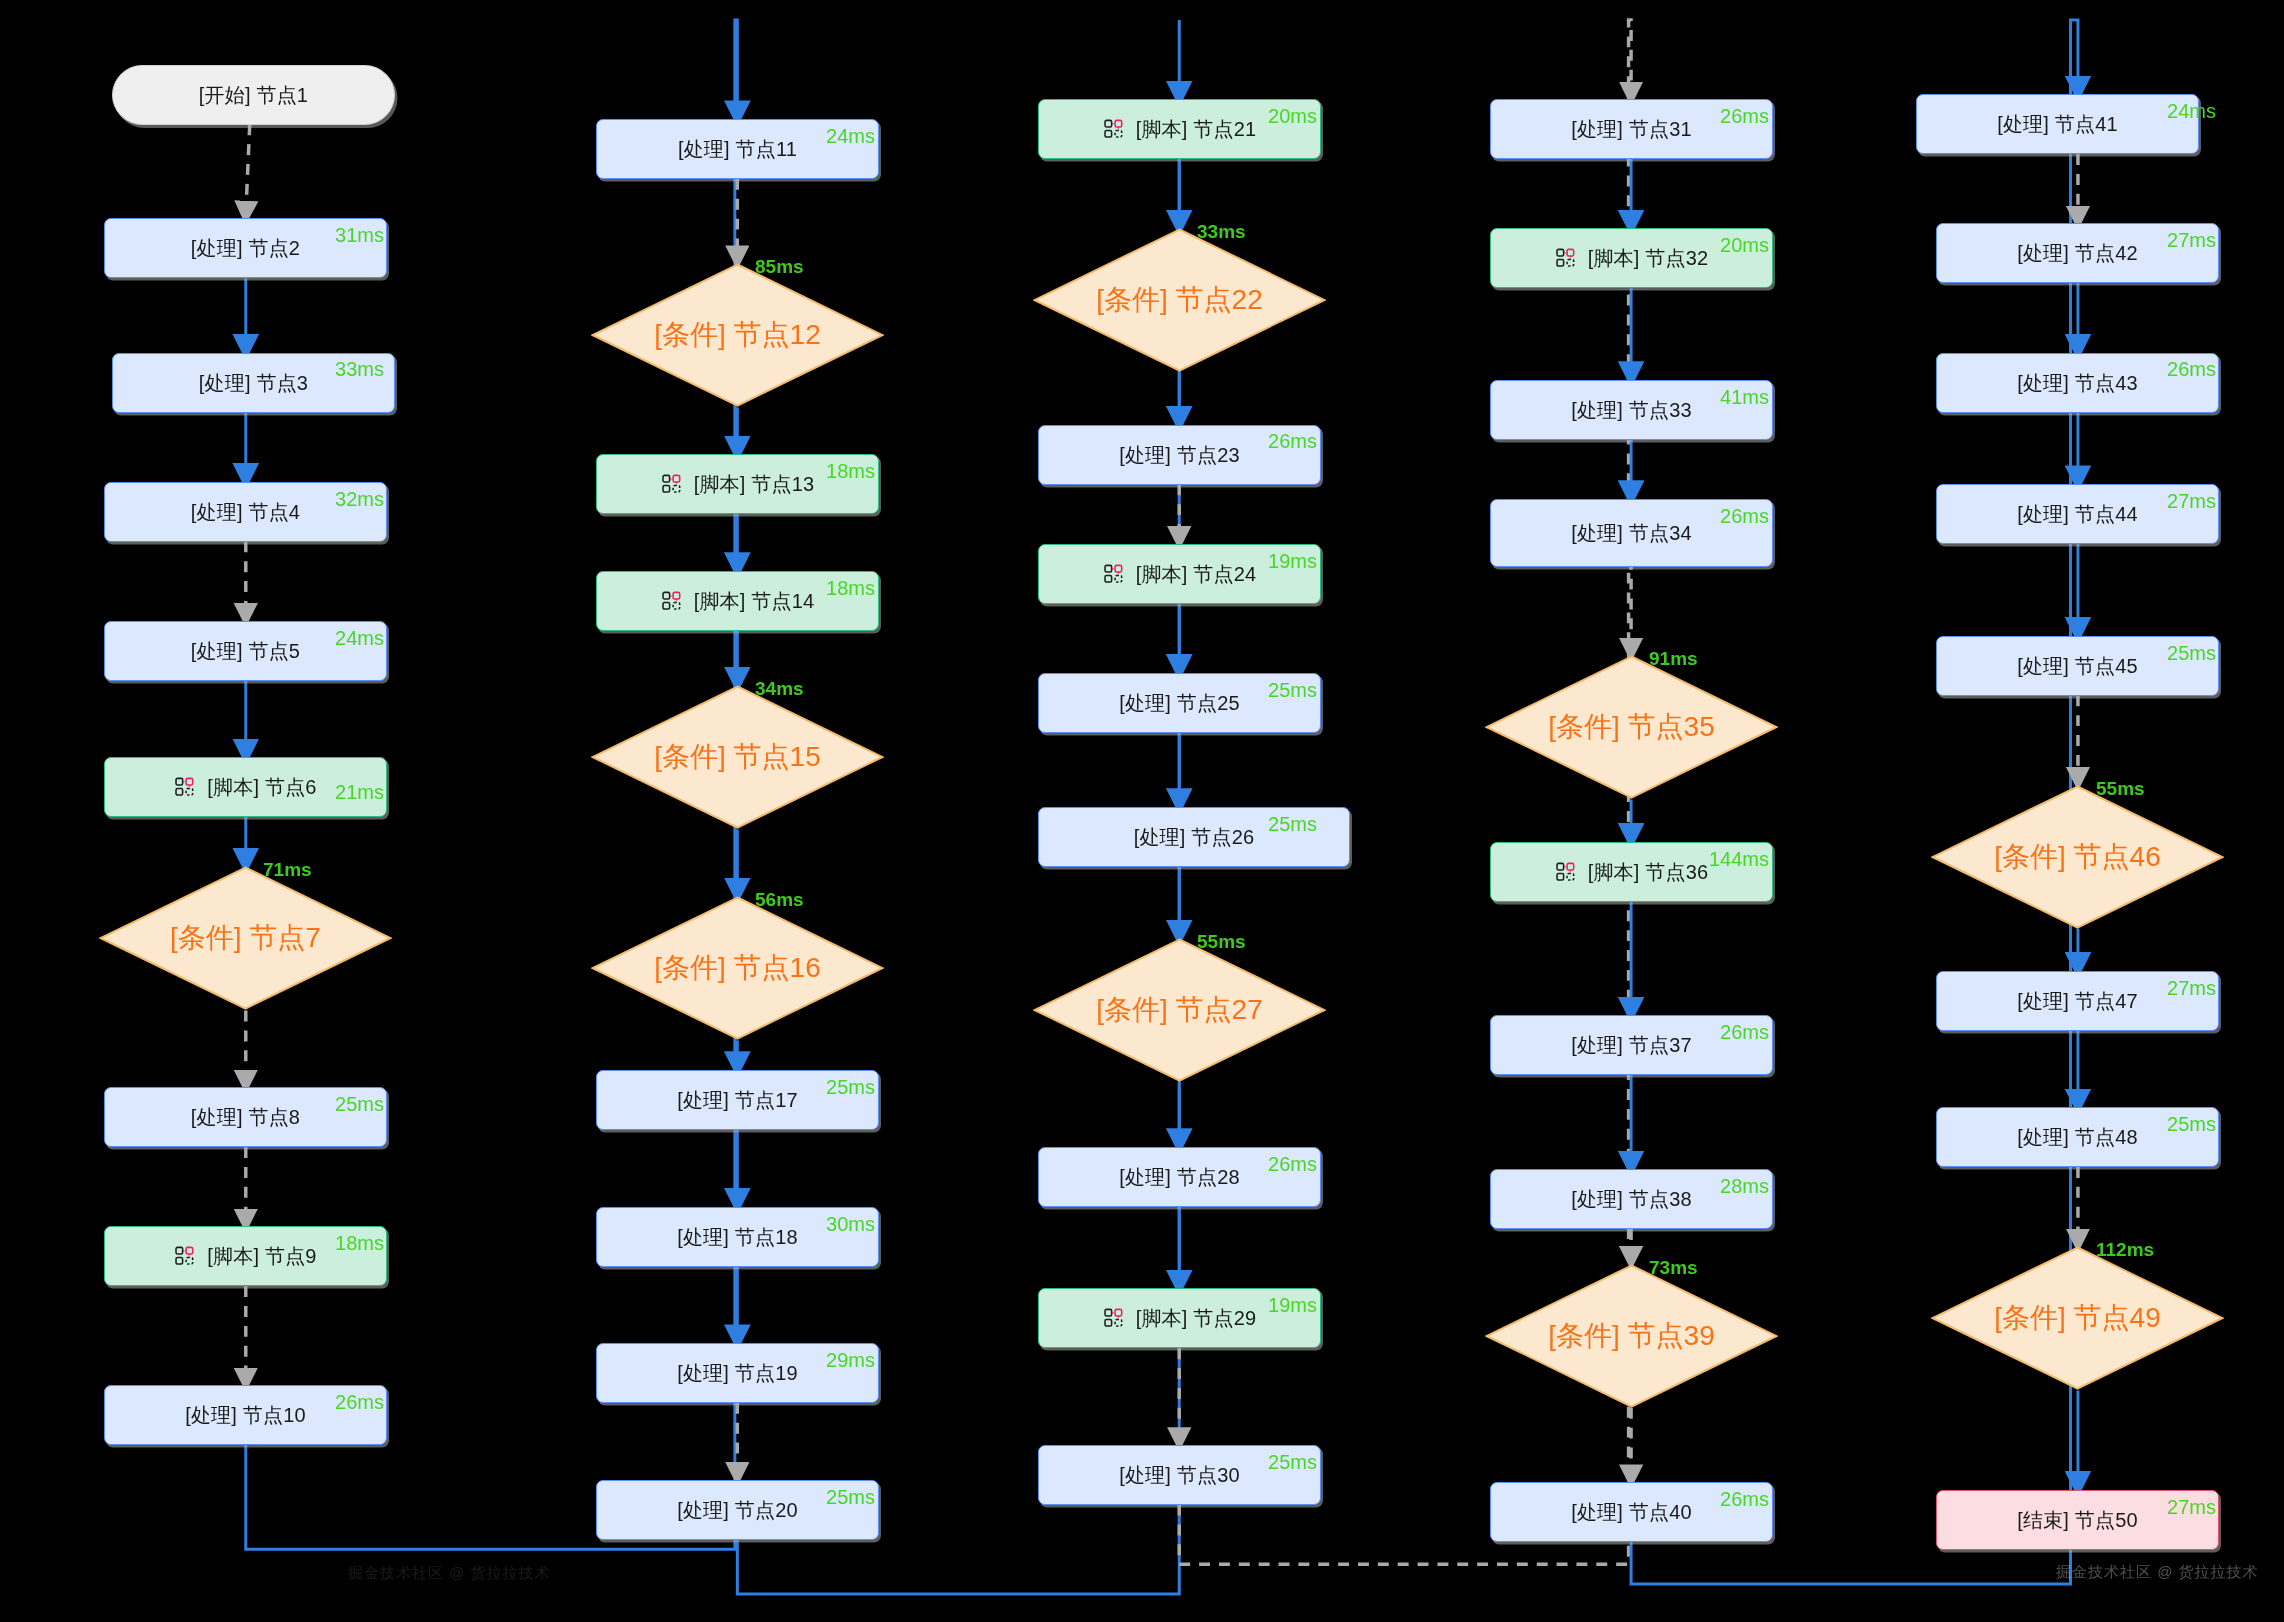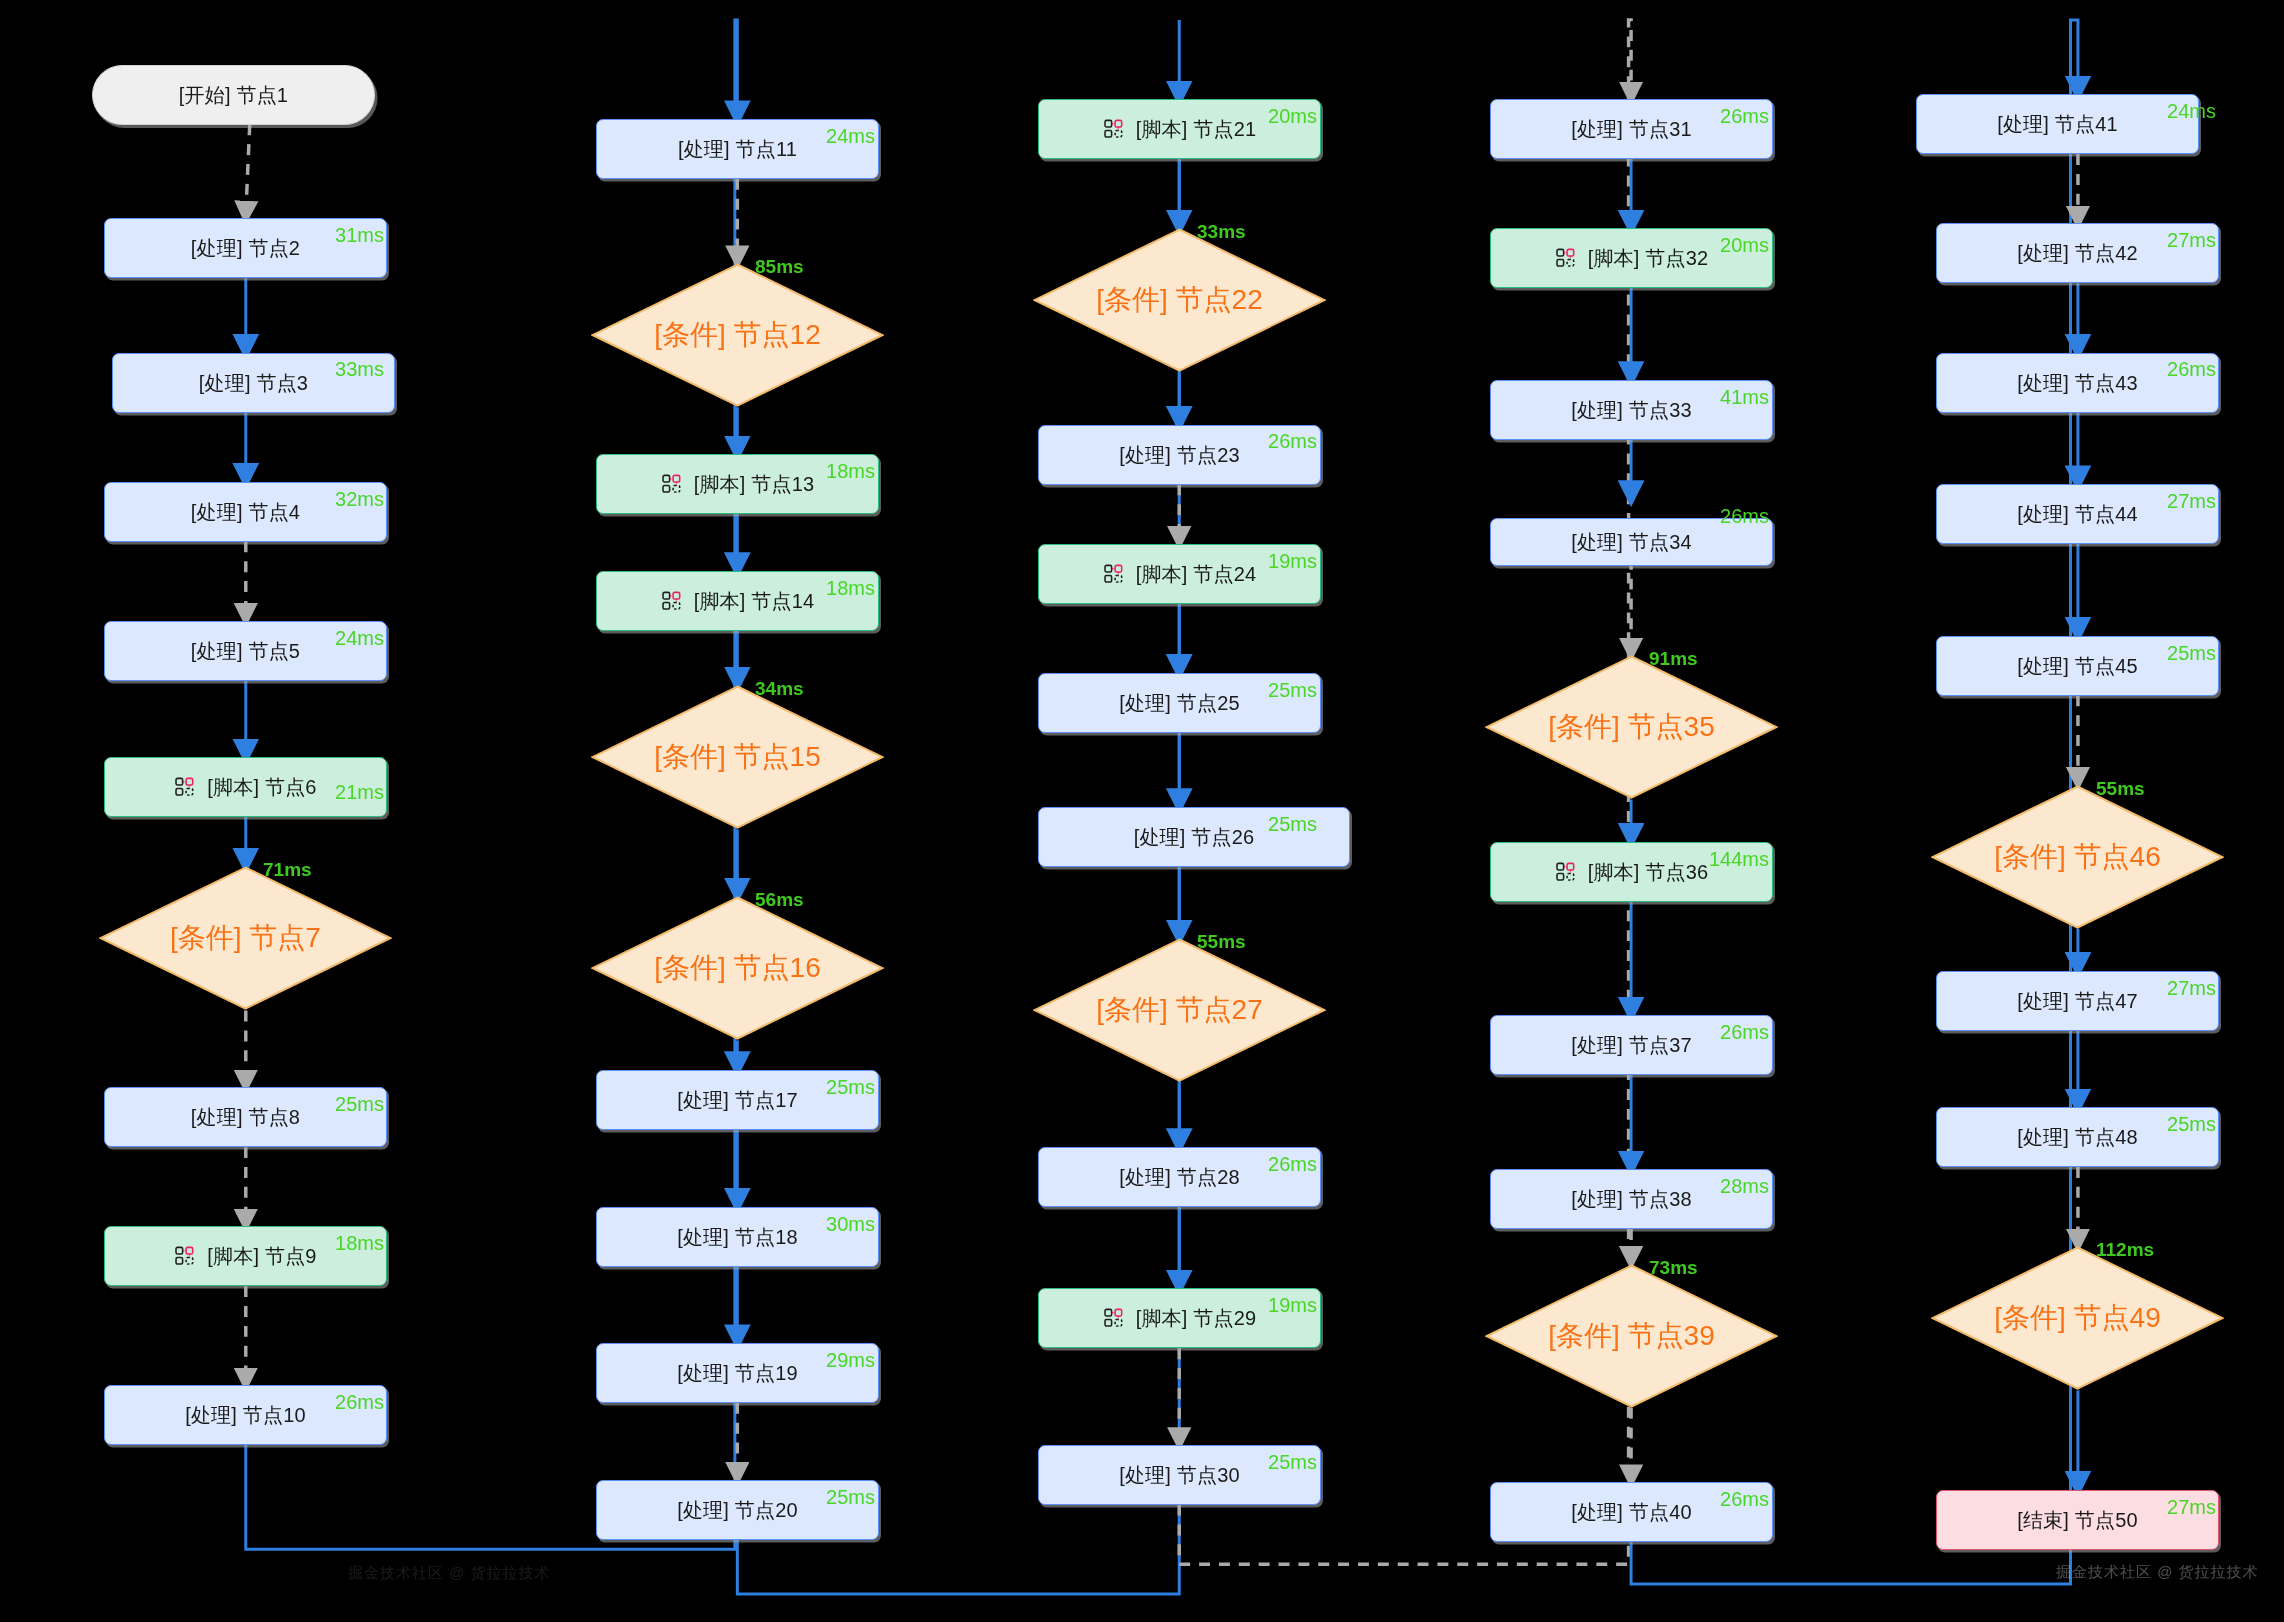--- a/index.html
+++ b/index.html
@@ -112,21 +112,21 @@
         <path d="M4185,830 L4185,967" fill="none" stroke="#2f7fe0" stroke-width="6" marker-end="url(#ab)"></path>
         <path d="M4185,1095 L4185,1272" fill="none" stroke="#2f7fe0" stroke-width="6" marker-end="url(#ab)"></path>
         <path d="M4185,1400 L4185,1572" fill="none" stroke="#aaaaaa" stroke-width="7" stroke-dasharray="22 18" marker-end="url(#ag)"></path>
         <path d="M4185,1870 L4185,1947" fill="none" stroke="#2f7fe0" stroke-width="6" marker-end="url(#ab)"></path>
         <path d="M4185,2075 L4185,2222" fill="none" stroke="#2f7fe0" stroke-width="6" marker-end="url(#ab)"></path>
         <path d="M4185,2350 L4185,2502" fill="none" stroke="#aaaaaa" stroke-width="7" stroke-dasharray="22 18" marker-end="url(#ag)"></path>
         <path d="M4185,2800 L4185,2992" fill="none" stroke="#2f7fe0" stroke-width="6" marker-end="url(#ab)"></path>
       </g>
   </svg>
   <div id="node-layer">
-      <div class="node box t-start" style="left: 92px; top: 65px; width: 283px; height: 60px;">
+      <div class="node box t-start" style="left: 112px; top: 65px; width: 283px; height: 60px;">
         <span class="label">
          <span>[开始] 节点1</span>
        </span>
       </div>
       <div class="node box t-process" style="left: 104px; top: 218px; width: 283px; height: 60px;">
         <span class="label">
          <span>[处理] 节点2</span>
        </span>
       </div>
       <div class="ms on-box" style="left: 314px; top: 225px; width: 70px; text-align: right;">31ms</div>
@@ -395,21 +395,21 @@
           <span>[脚本] 节点32</span>
        </span>
       </div>
       <div class="ms on-box" style="left: 1699px; top: 235px; width: 70px; text-align: right;">20ms</div>
       <div class="node box t-process" style="left: 1490px; top: 380px; width: 283px; height: 60px;">
         <span class="label">
          <span>[处理] 节点33</span>
        </span>
       </div>
       <div class="ms on-box" style="left: 1699px; top: 387px; width: 70px; text-align: right;">41ms</div>
-      <div class="node box t-process" style="left: 1490px; top: 518px; width: 283px; height: 48px;">
+      <div class="node box t-process" style="left: 1490px; top: 499px; width: 283px; height: 68px;">
         <span class="label">
          <span>[处理] 节点34</span>
        </span>
       </div>
       <div class="ms on-box" style="left: 1699px; top: 506px; width: 70px; text-align: right;">26ms</div>
       <div class="node diamond" style="left: 1485px; top: 655px; width: 293px; height: 144px;">
         <svg class="shape" viewBox="0 0 590 290" preserveAspectRatio="none">
          <polygon points="295,3 587,145 295,287 3,145" fill="#fce8cf" stroke="#f3b96a" stroke-width="4"></polygon>
        </svg>
        <span class="label">[条件] 节点35</span>

